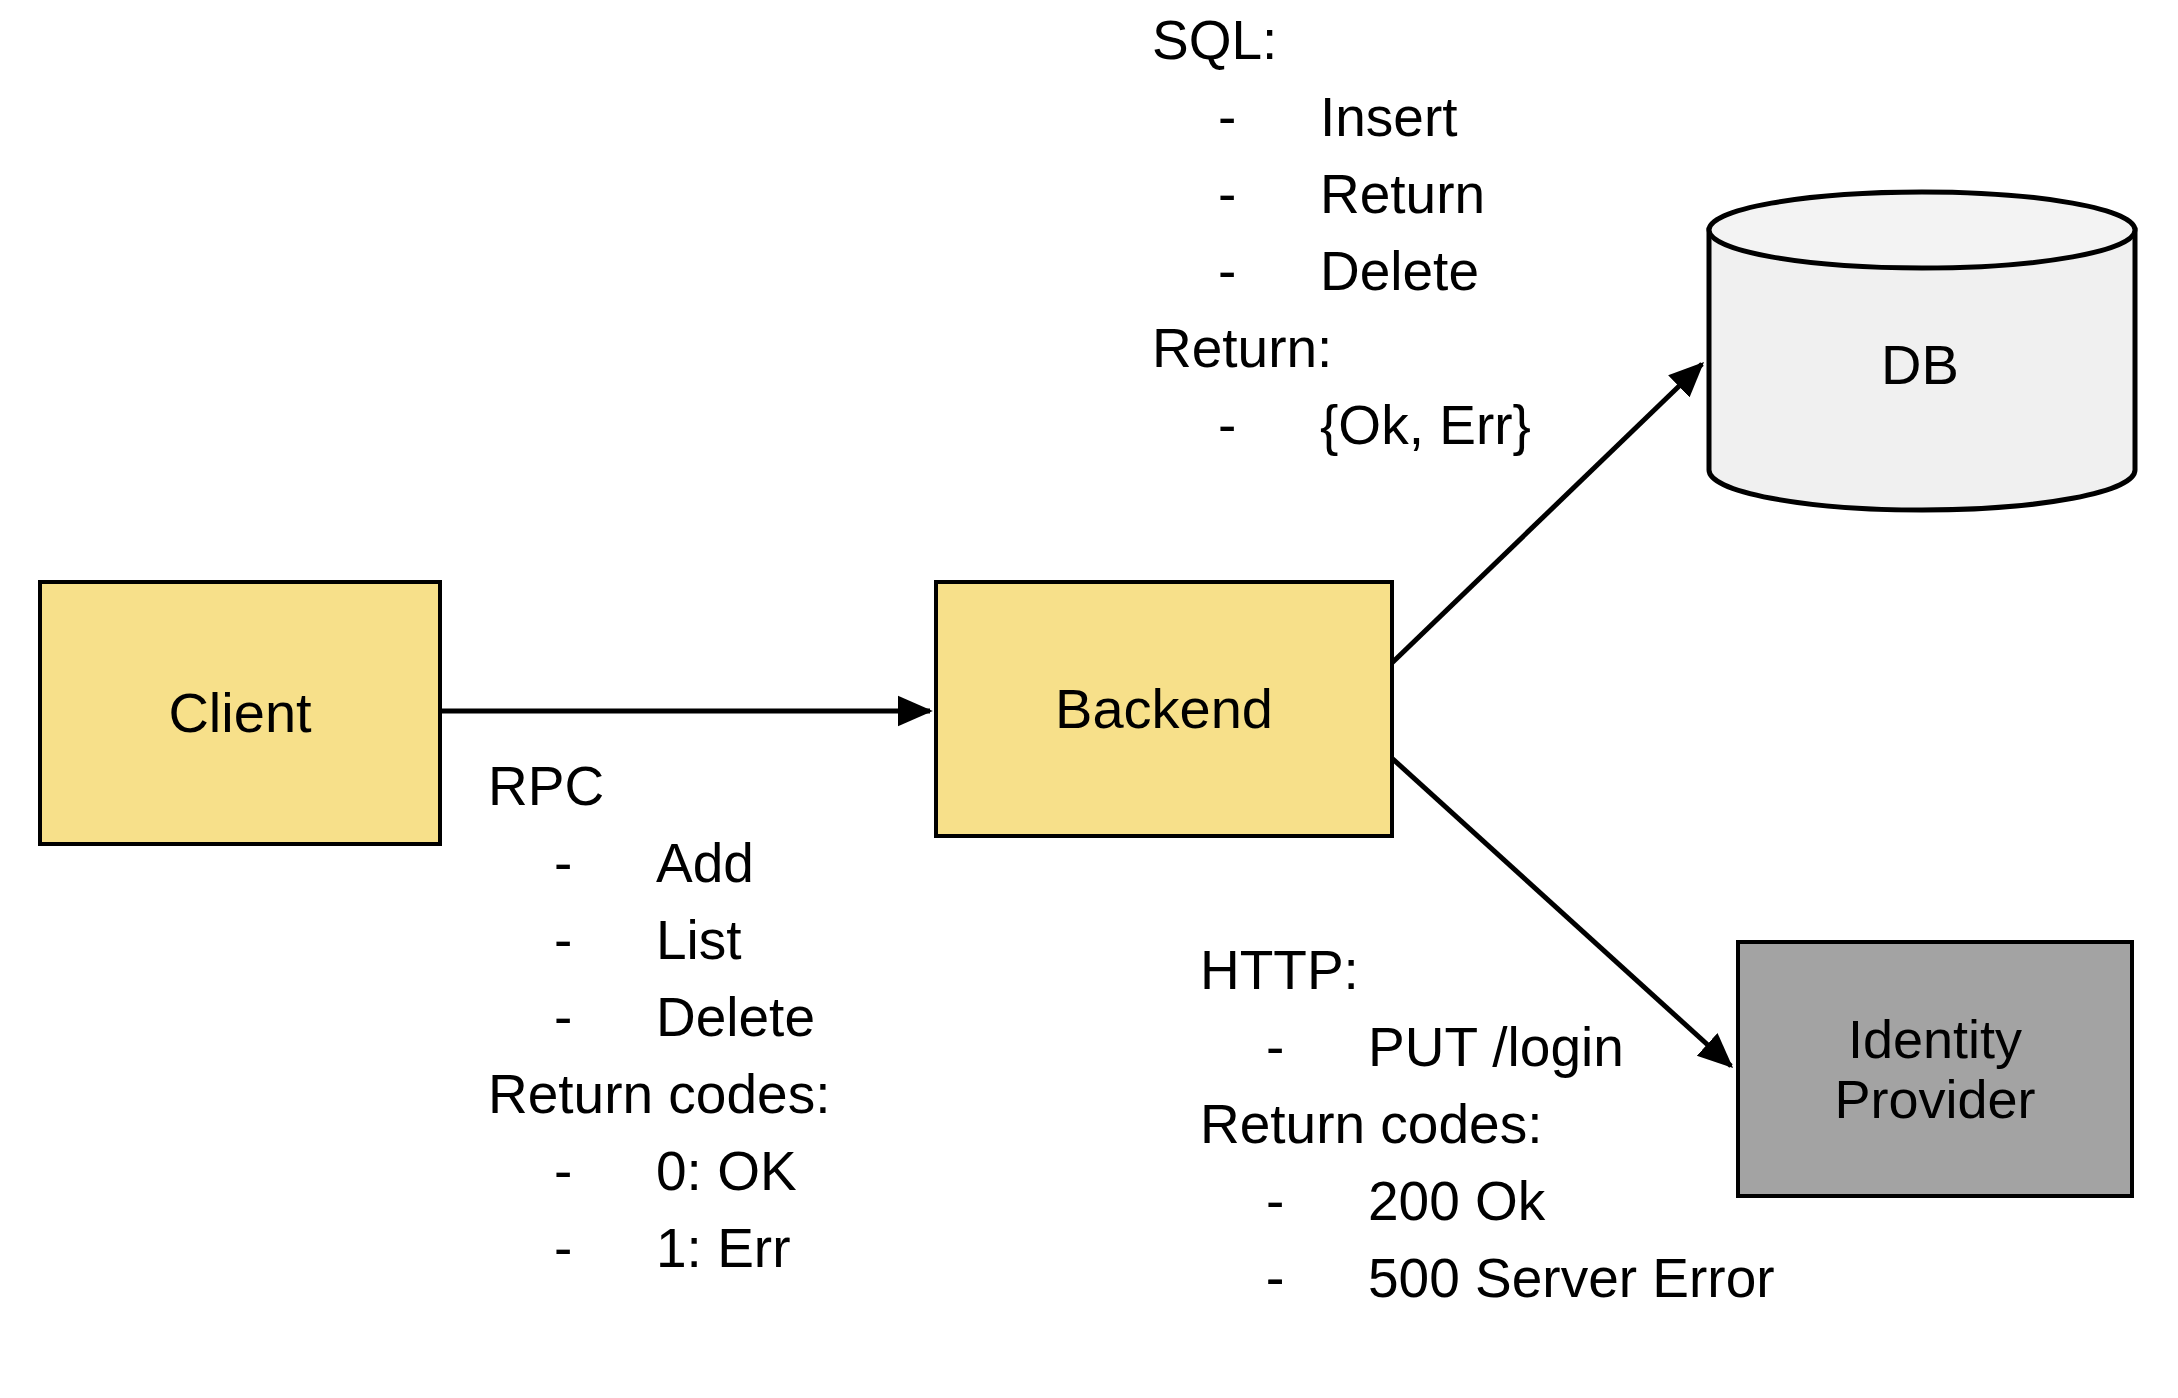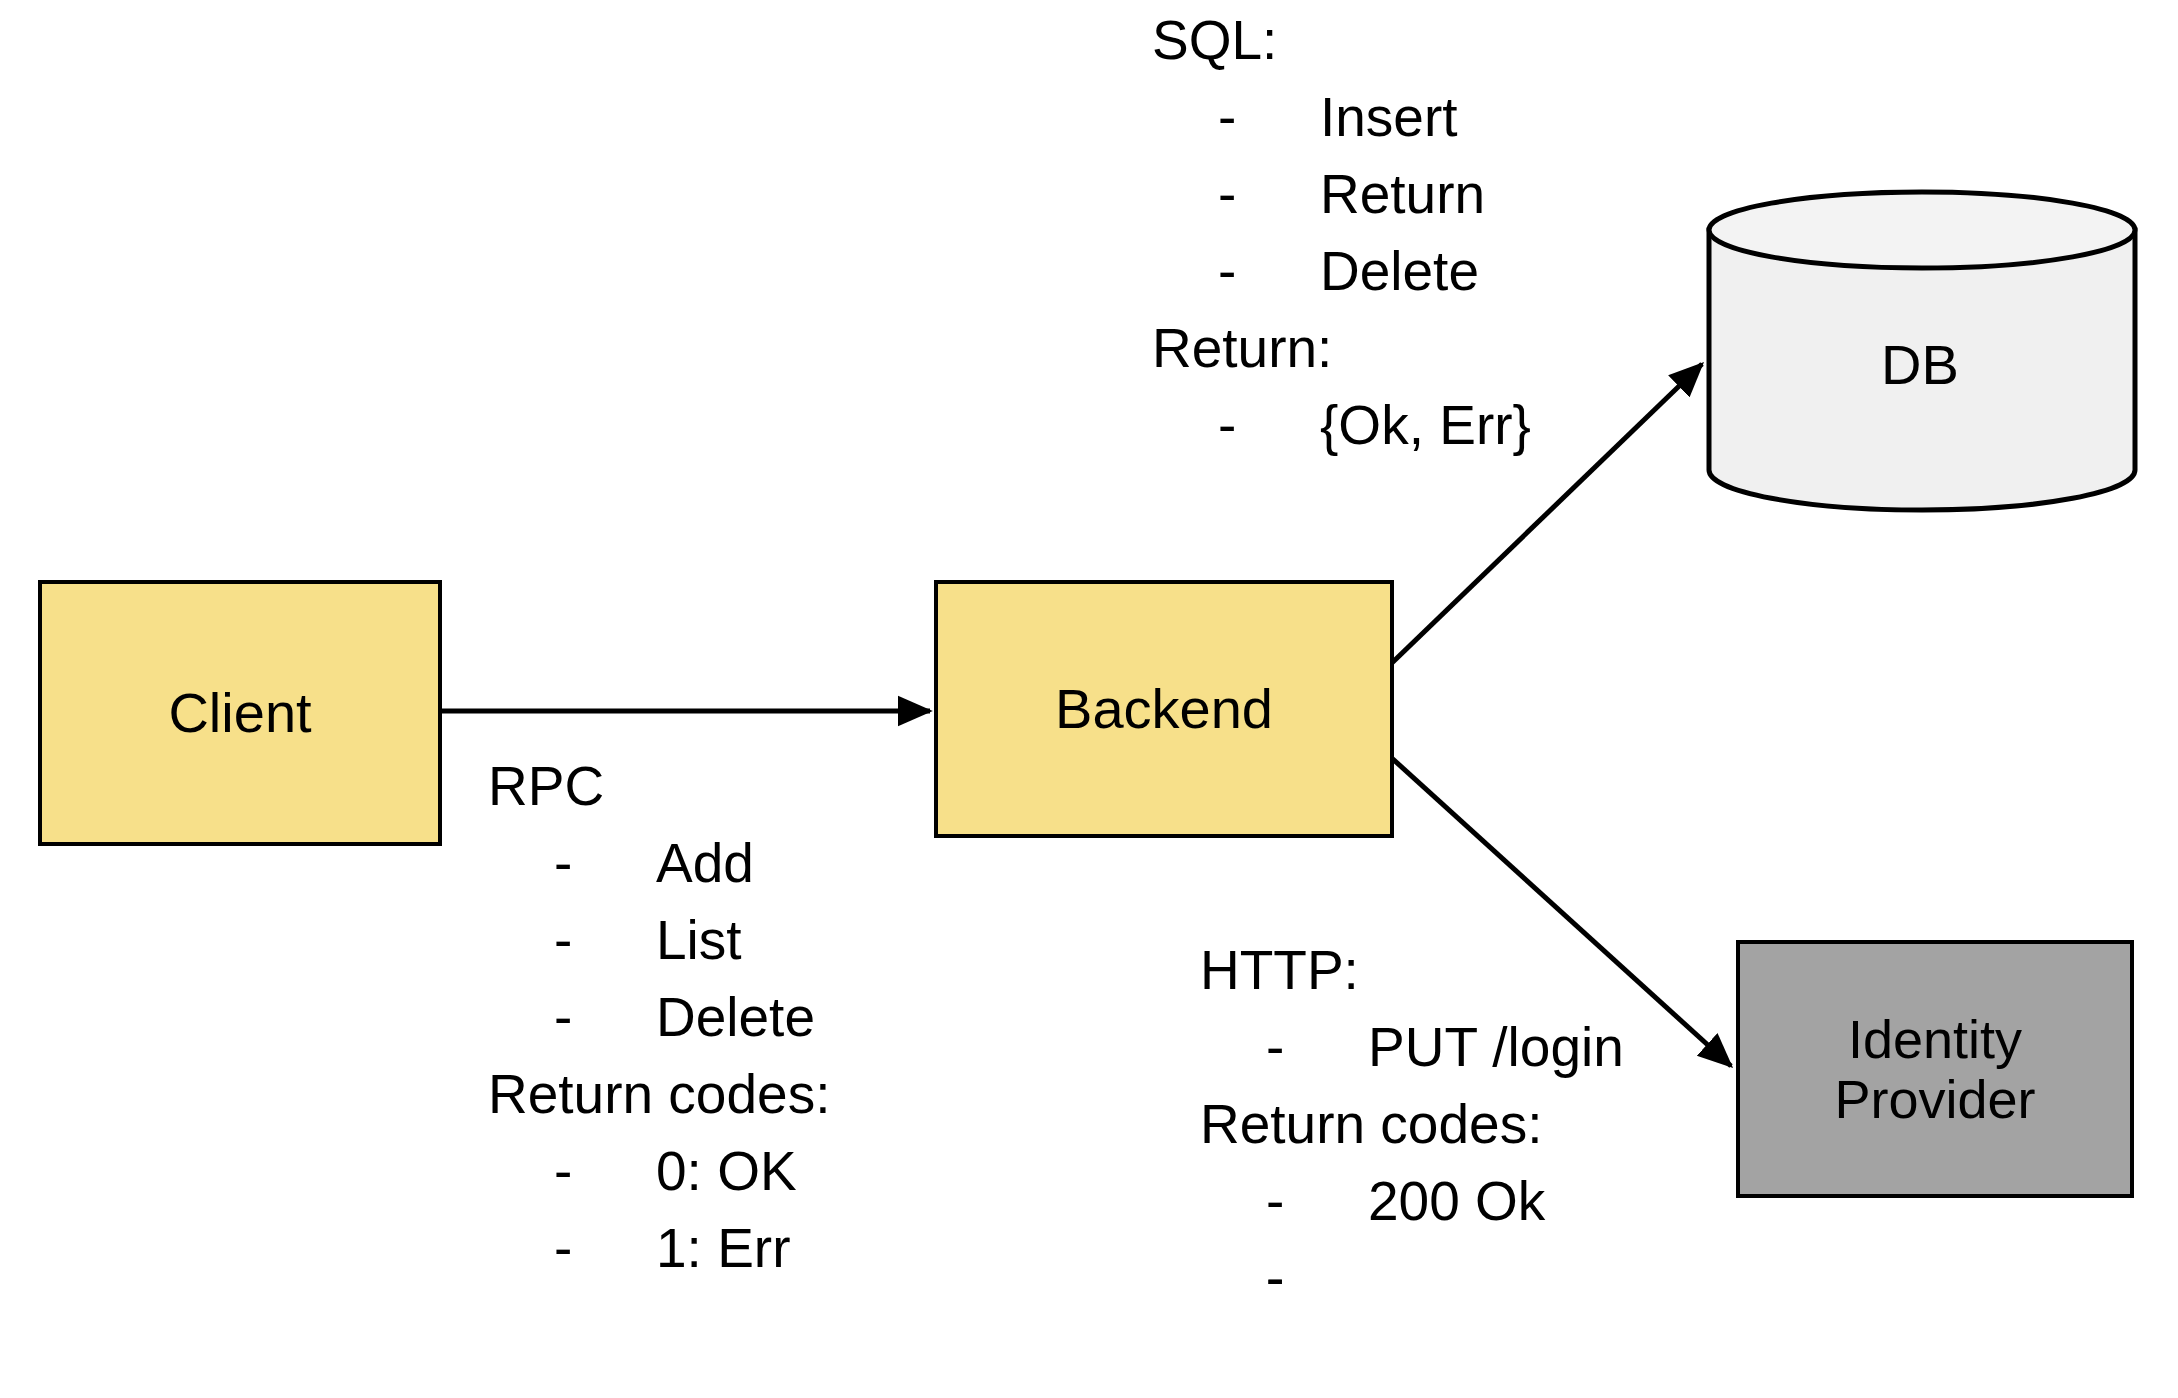--- a/index.html
+++ b/index.html
@@ -172,16 +172,16 @@
       <span class="tb-item"><span class="dash">-</span><span>0: OK</span></span>
       <span class="tb-item"><span class="dash">-</span><span>1: Err</span></span>
     </div>
 
   <div class="textblock tb-http">
       <span class="tb-head">HTTP:</span>
       <span class="tb-item"><span class="dash">-</span><span>PUT /login</span></span>
       <span class="tb-head">Return codes:</span>
       <span class="tb-item"><span class="dash">-</span><span>200 Ok</span></span>
       <span class="tb-item"><span class="dash">-</span></span>
-      <span class="tb-item"><span class="dash">-</span></span>
+      <span class="tb-item"><span class="dash">-</span><span>500 Server Error</span></span>
     </div>
 
 </div>
 
 </body></html>

